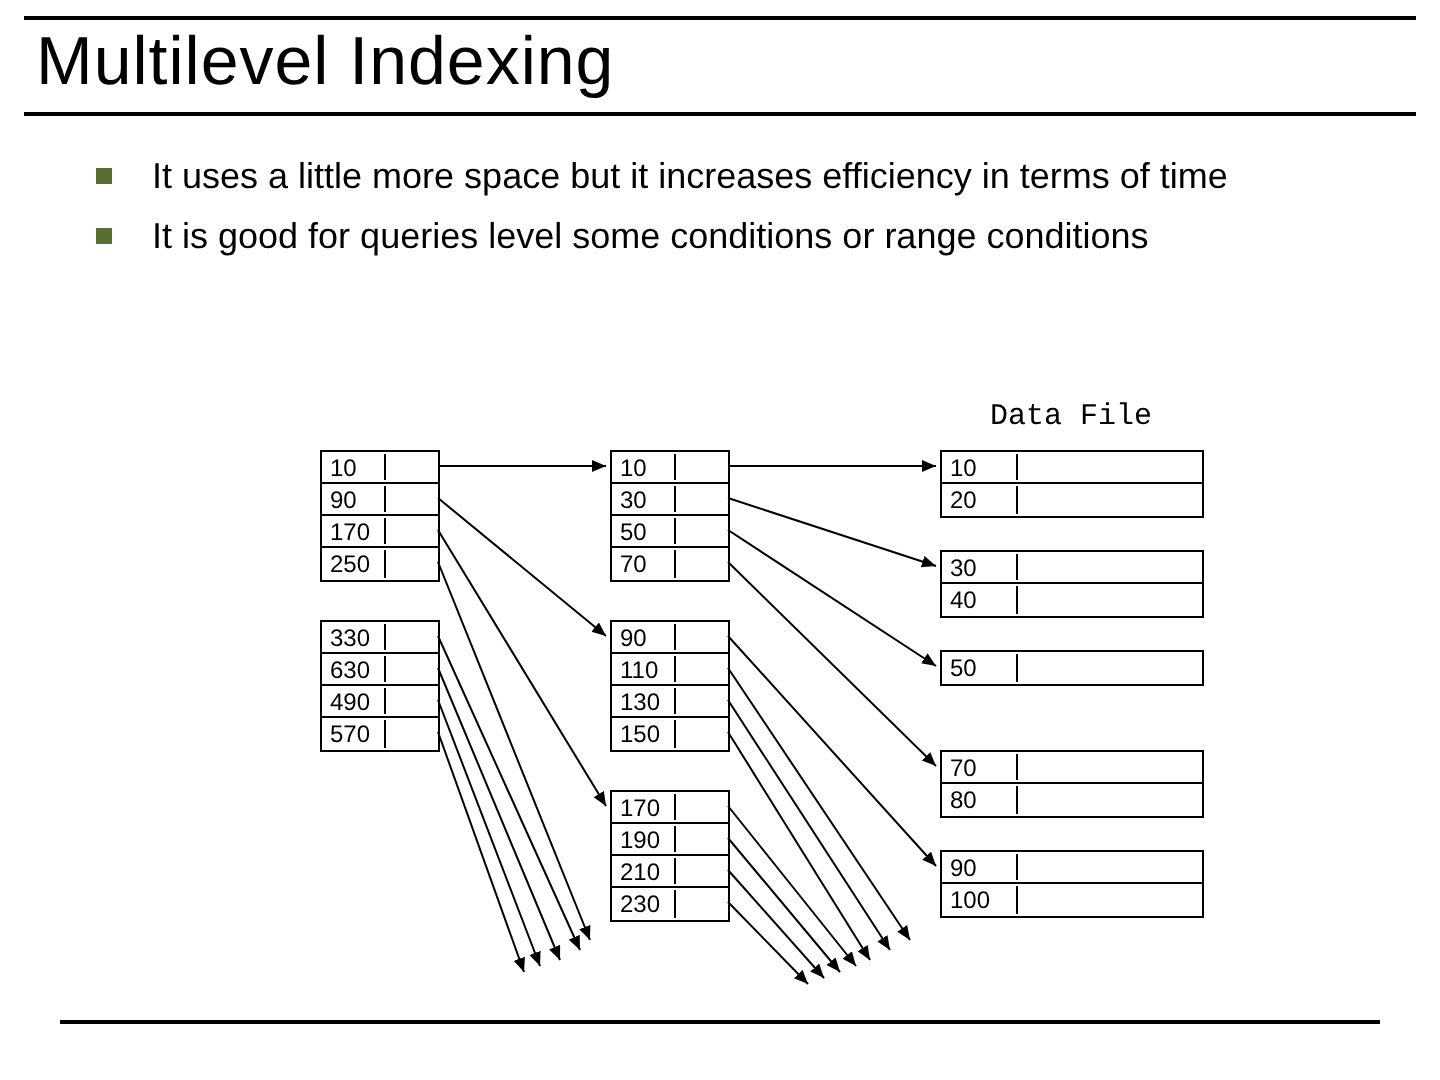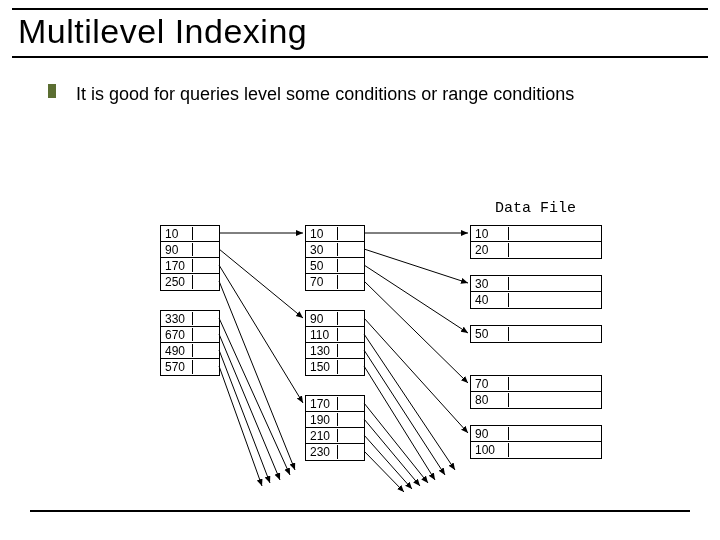--- a/index.html
+++ b/index.html
@@ -83,20 +83,21 @@
 </head>
 <body>
 
 <div class="title-rule"></div>
 <div class="title">Multilevel Indexing</div>
 <div class="title-underline"></div>
 
 <div class="bullets">
   <div class="bullet">
     <span class="sq"></span>
+    <span>It uses a little more space but it increases efficiency in terms of time</span>
   </div>
   <div class="bullet">
     <span class="sq"></span>
     <span>It is good for queries level some conditions or range conditions</span>
   </div>
 </div>
 
 <div class="diagram-labels">
   <div class="dlabel" style="left:495px; top:200px;">Data File</div>
 </div>
@@ -118,21 +119,21 @@
       <span>250</span>
       <span></span>
     </div>
 </div>
 <div class="blk idx" style="left:160px; top:310px;">
   <div class="cell">
       <span>330</span>
       <span></span>
     </div>
   <div class="cell">
-      <span>670</span>
+      <span>630</span>
       <span></span>
     </div>
   <div class="cell">
       <span>490</span>
       <span></span>
     </div>
   <div class="cell">
       <span>570</span>
       <span></span>
     </div>

